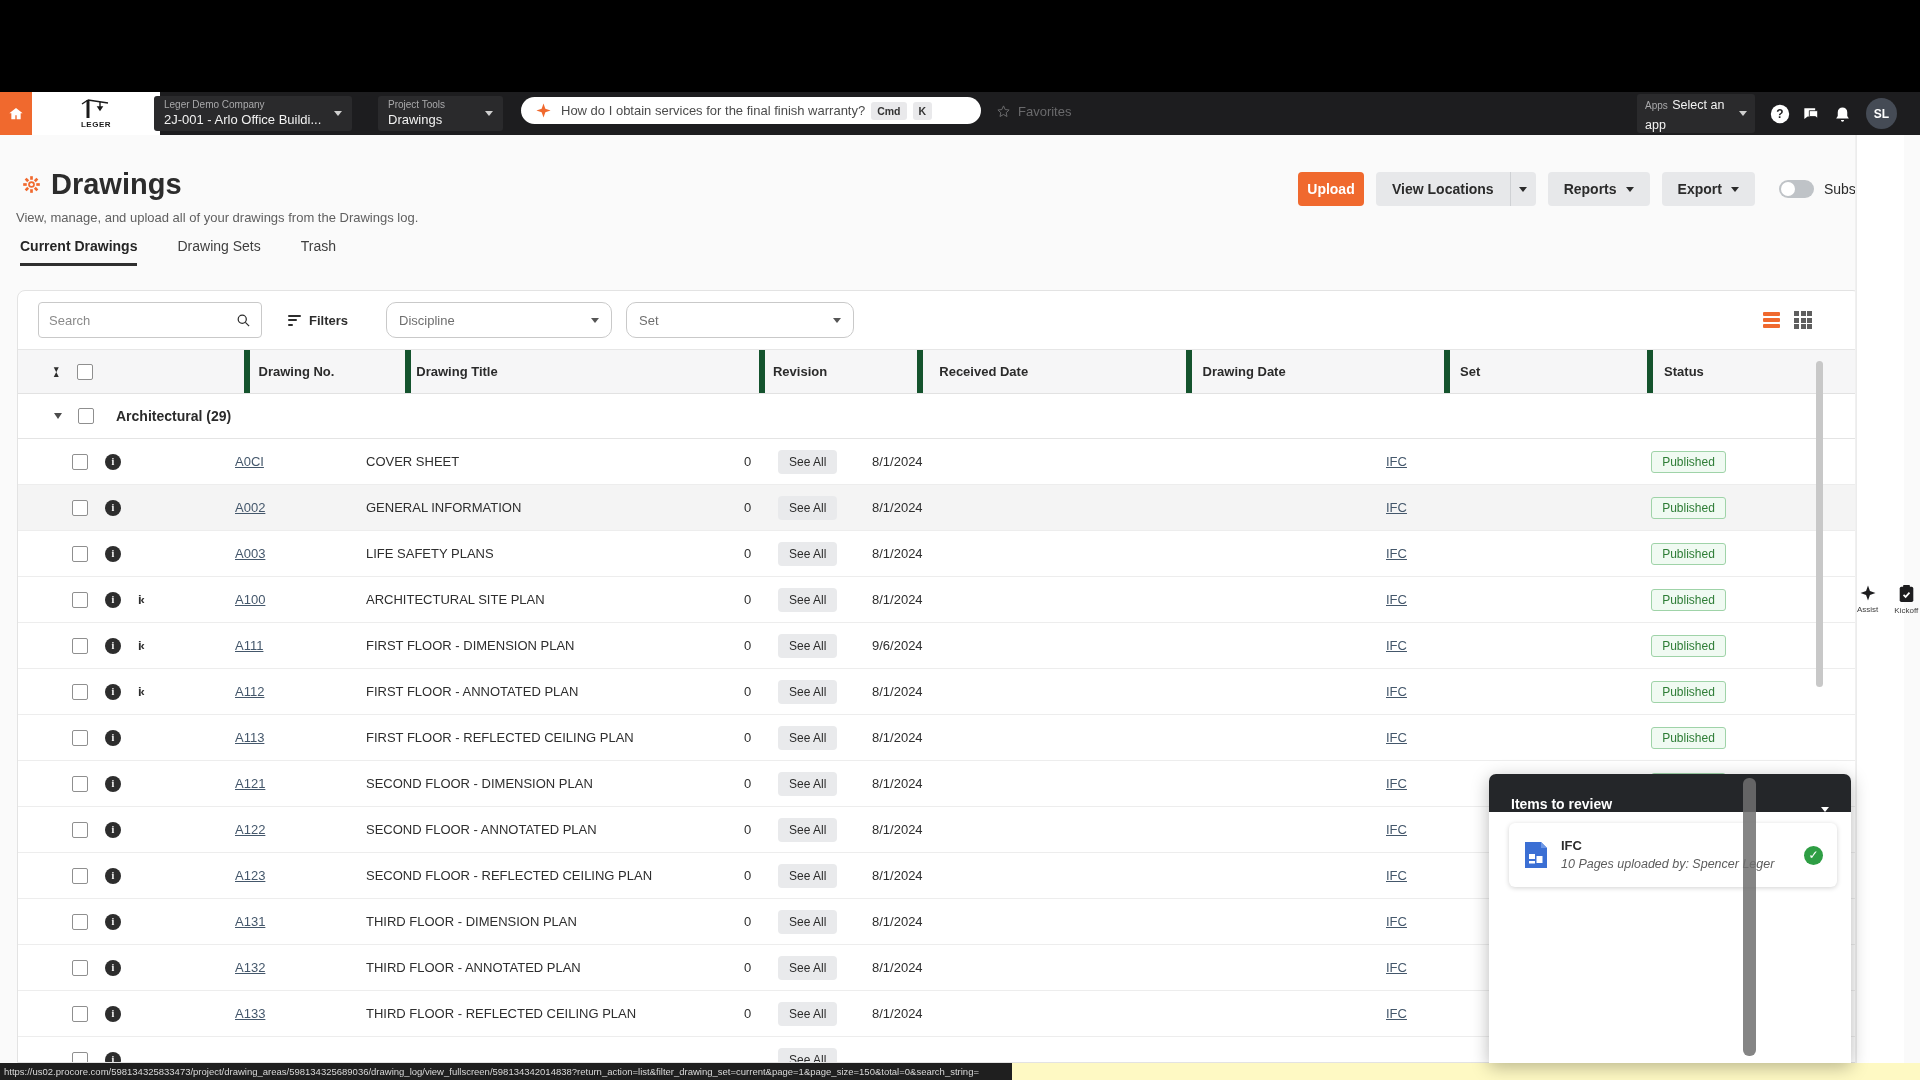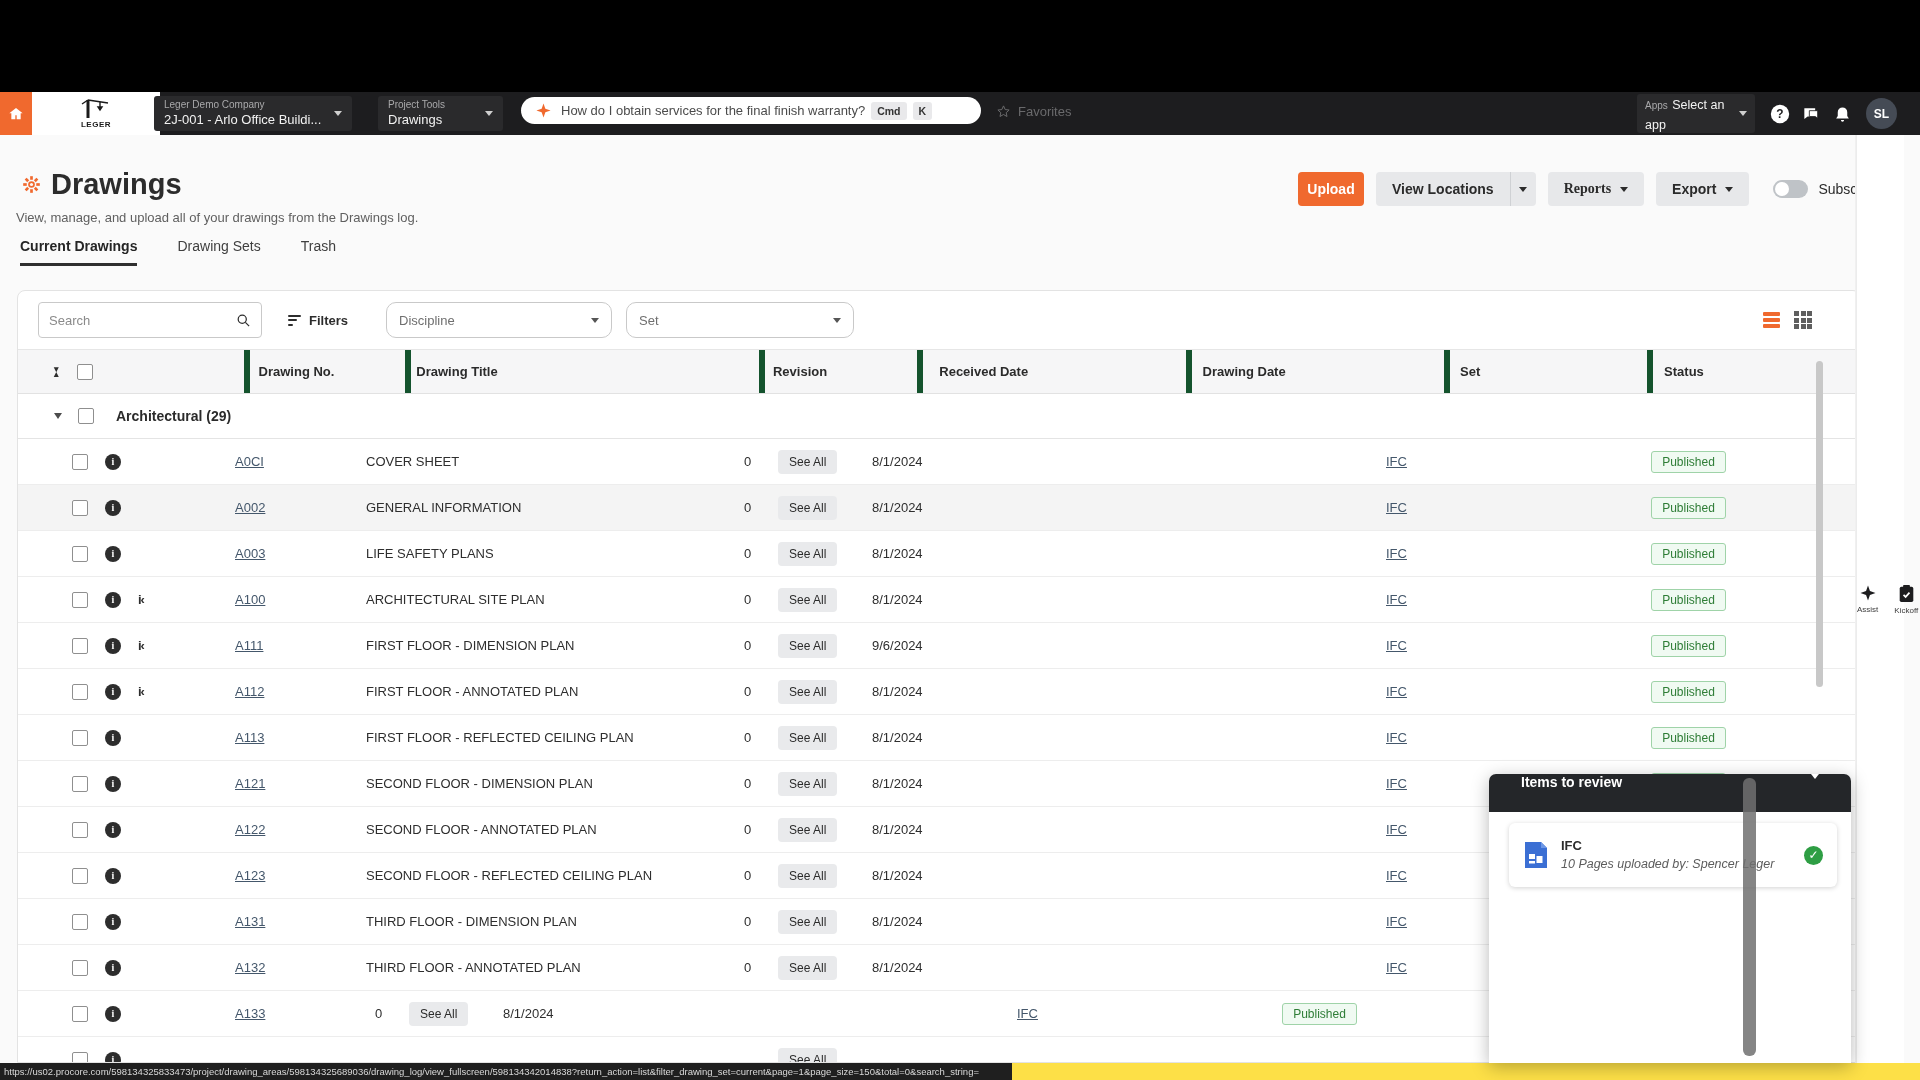--- a/index.html
+++ b/index.html
@@ -147,36 +147,36 @@
   .badge { background:#f0faf2; border:1px solid #9fd3a8; color:#2e7d36; font-size:12px;
     border-radius:3px; padding:3px 10px; }
 
   .card-scrollbar { position:absolute; left:1798px; top:62px; width:7px; height:700px; }
   .card-scrollbar .thumb { position:absolute; top:8px; width:7px; height:326px; background:#c8c8c8;
     border-radius:4px; }
 
   
   .panel { position:absolute; left:1489px; top:774px; width:362px; height:289px; background:#fff;
     border-radius:7px 7px 0 0; box-shadow:0 4px 18px rgba(0,0,0,.28); z-index:60; overflow:hidden; }
-  .panel-head { height:38px; background:#242629; color:#fff; display:flex; align-items:flex-start;
-    padding:0 32px; font-size:14px; font-weight:bold; }
+  .panel-head { height:38px; background:#242629; color:#fff; display:flex; align-items:flex-end;
+    padding:0 22px; font-size:14px; font-weight:bold; }
   .panel-head .caret { border-top-color:#fff; }
   .review-card { position:absolute; left:20px; top:49px; width:328px; height:64px; background:#fff;
     border-radius:6px; box-shadow:0 1px 5px rgba(0,0,0,.18); display:flex; align-items:center;
     padding:0 14px; }
   .review-texts { margin-left:12px; line-height:1.5; }
   .review-name { font-size:13px; font-weight:bold; color:#2b2b2b; }
   .review-desc { font-size:12.5px; font-style:italic; color:#5c5c5c; }
   .review-check { margin-left:auto; width:19px; height:19px; border-radius:50%; background:#2e9e44;
     color:#fff; font-size:12px; display:flex; align-items:center; justify-content:center; }
   .panel-scroll { position:absolute; left:254px; top:4px; width:13px; height:278px; background:#707070;
     border-radius:6px; opacity:.85; }
 
   
-  .bottom-bar { position:absolute; left:0; top:1063px; width:1920px; height:17px; background:#fde047; }
+  .bottom-bar { position:absolute; left:0; top:1063px; width:1920px; height:17px; background:#fef9c3; }
   .url-tip { position:absolute; left:0; top:0; width:1012px; height:17px; background:#1f1f1f;
     display:flex; align-items:center; padding-left:4px; }
   .url-tip span { font-size:9.5px; color:#d9d9d9; white-space:nowrap; }
 </style>
 </head>
 <body>
 
 <div class="screen">
 
   <div class="navbar">
@@ -281,21 +281,21 @@
     <div class="page-sub">View, manage, and upload all of your drawings from the Drawings log.</div>
 
     <div class="actions">
       <div class="btn btn-orange">Upload</div>
       <div class="split">
         <div class="btn btn-gray seg-main">View Locations</div>
         <div class="btn seg-caret">
             <span class="bcaret" style="margin-left:0;"></span>
           </div>
       </div>
-      <div class="btn btn-gray" style="margin-left:12px;font-family:Liberation Serif, serif;">
+      <div class="btn btn-gray" style="margin-left:12px;">
         <span>Reports</span>
           <span class="bcaret"></span>
       </div>
       <div class="btn btn-gray" style="margin-left:12px;">
         <span>Export</span>
           <span class="bcaret"></span>
       </div>
       <div class="toggle">
           <div class="knob"></div>
         </div>
@@ -654,20 +654,21 @@
       </div>
         <div class="trow" style="">
         <div class="cell col-ctrl">
           <span class="cb"></span>
           <span class="info-ico">i</span>
           <span class="extra-ico"></span>
         </div>
         <div class="cell col-no">
             <span class="dlink">A133</span>
           </div>
+        <div class="cell col-title">THIRD FLOOR - REFLECTED CEILING PLAN</div>
         <div class="cell col-rev">
           <span class="rev-val">0</span>
           <button class="seeall">See All</button>
         </div>
         <div class="cell col-date">8/1/2024</div>
         <div class="cell col-recv"></div>
         <div class="cell col-set">
             <span class="dlink">IFC</span>
           </div>
         <div class="cell col-status">

